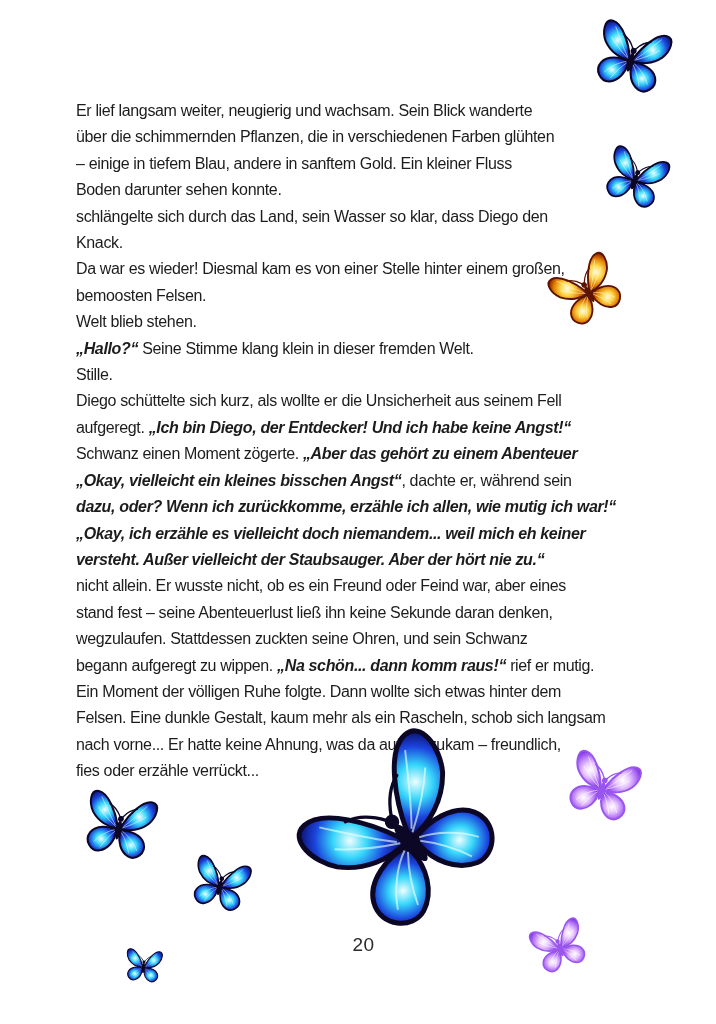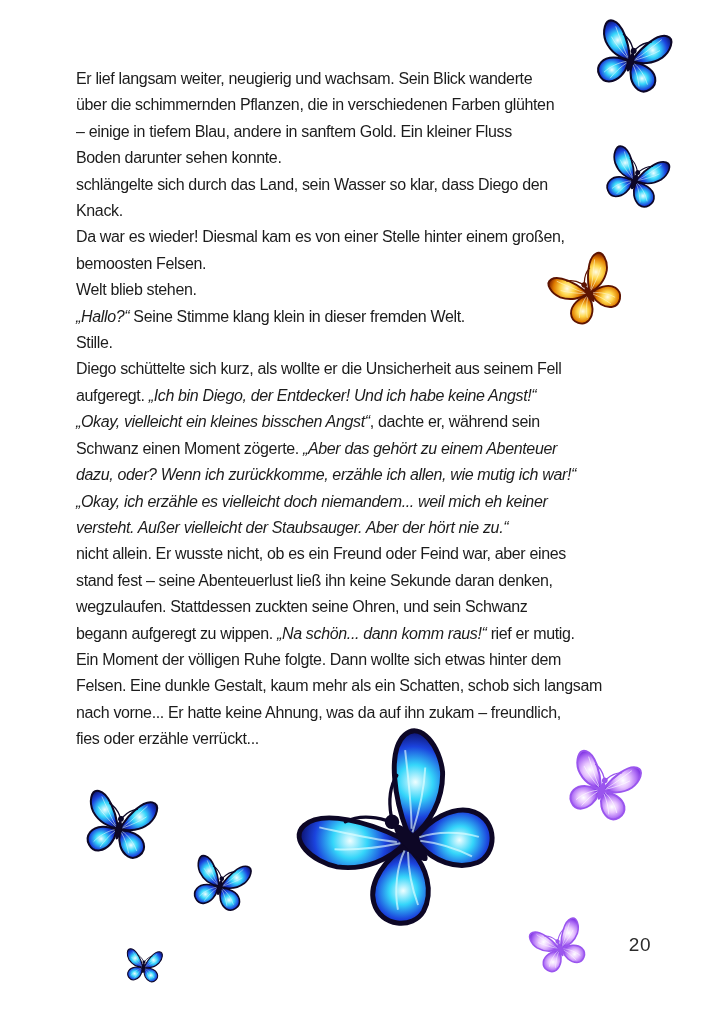--- a/index.html
+++ b/index.html
@@ -11,24 +11,24 @@
   }
   .page{position:absolute;inset:0;background:#ffffff;}
   .story{
     position:absolute;left:76px;top:66px;width:585px;
     font-size:16px;line-height:26.4px;letter-spacing:-0.35px;
     color:#1c1c1c;
   }
   .line{white-space:nowrap;}
   .line span.n{font-style:normal;font-weight:400;}
   .line span.b{font-weight:400;}
-  .line span.i{font-style:italic;}
+  .line span.i{font-style:italic;font-weight:bold;}
   .pagenum{
     position:absolute;left:76px;top:934px;width:575px;
-    text-align:right;font-size:19px;color:#2b2b2b;letter-spacing:0.5px;
+    text-align:center;font-size:19px;color:#2b2b2b;letter-spacing:0.5px;
   }
   .bfly{position:absolute;overflow:visible;}
   .defs-holder{position:absolute;width:0;height:0;overflow:hidden;}
 </style>
 </head>
 <body>
 
 <svg class="defs-holder" aria-hidden="true">
   <defs>
     <radialGradient id="gblue" cx="50%" cy="52%" r="62%">
@@ -58,45 +58,45 @@
       <use href="#halfL" transform="translate(120,0) scale(-1,1)"></use>
       <ellipse style="fill:var(--edge,#0d0726)" cx="60" cy="63" rx="4.2" ry="14.5"></ellipse>
       <circle style="fill:var(--edge,#0d0726)" cx="60" cy="46" r="4.4"></circle>
       <path style="fill:none;stroke:var(--edge,#0d0726);stroke-width:2;stroke-linecap:round" d="M58 43 C53 35 46 29 39 27 M62 43 C67 35 74 29 81 27"></path>
     </symbol>
   </defs>
 </svg>
 
 <div class="page">
 
-  <div class="story" style="color: rgb(28, 28, 28);">
+  <div class="story" style="color: rgb(28, 28, 28); margin-top: 32px;">
       <div class="line"><span class="n">Er lief langsam weiter, neugierig und wachsam. Sein Blick wanderte</span></div>
       <div class="line"><span class="n">über die schimmernden Pflanzen, die in verschiedenen Farben glühten</span></div>
       <div class="line"><span class="n">– einige in tiefem Blau, andere in sanftem Gold. Ein kleiner Fluss</span></div>
       <div class="line"><span class="n">Boden darunter sehen konnte.</span></div>
       <div class="line"><span class="n">schlängelte sich durch das Land, sein Wasser so klar, dass Diego den</span></div>
       <div class="line"><span class="b">Knack.</span></div>
       <div class="line"><span class="n">Da war es wieder! Diesmal kam es von einer Stelle hinter einem großen,</span></div>
       <div class="line"><span class="n">bemoosten Felsen.</span></div>
       <div class="line"><span class="n">Welt blieb stehen.</span></div>
       <div class="line"><span class="i">„Hallo?“</span><span class="n"> Seine Stimme klang klein in dieser fremden Welt.</span></div>
       <div class="line"><span class="b">Stille.</span></div>
       <div class="line"><span class="n">Diego schüttelte sich kurz, als wollte er die Unsicherheit aus seinem Fell</span></div>
       <div class="line"><span class="n">aufgeregt. </span><span class="i">„Ich bin Diego, der Entdecker! Und ich habe keine Angst!“</span></div>
+      <div class="line"><span class="n">Schwanz einen Moment zögerte. </span><span class="i">„Aber das gehört zu einem Abenteuer</span></div>
       <div class="line"><span class="i">„Okay, vielleicht ein kleines bisschen Angst“</span><span class="n">, dachte er, während sein</span></div>
-      <div class="line"><span class="n">Schwanz einen Moment zögerte. </span><span class="i">„Aber das gehört zu einem Abenteuer</span></div>
       <div class="line"><span class="i">dazu, oder? Wenn ich zurückkomme, erzähle ich allen, wie mutig ich war!“</span></div>
       <div class="line"><span class="i">„Okay, ich erzähle es vielleicht doch niemandem... weil mich eh keiner</span></div>
       <div class="line"><span class="i">versteht. Außer vielleicht der Staubsauger. Aber der hört nie zu.“</span></div>
       <div class="line"><span class="n">nicht allein. Er wusste nicht, ob es ein Freund oder Feind war, aber eines</span></div>
       <div class="line"><span class="n">stand fest – seine Abenteuerlust ließ ihn keine Sekunde daran denken,</span></div>
       <div class="line"><span class="n">wegzulaufen. Stattdessen zuckten seine Ohren, und sein Schwanz</span></div>
       <div class="line"><span class="n">begann aufgeregt zu wippen. </span><span class="i">„Na schön... dann komm raus!“</span><span class="n"> rief er mutig.</span></div>
       <div class="line"><span class="n">Ein Moment der völligen Ruhe folgte. Dann wollte sich etwas hinter dem</span></div>
-      <div class="line"><span class="n">Felsen. Eine dunkle Gestalt, kaum mehr als ein Schatten, schob sich langsam</span></div>
+      <div class="line"><span class="n">Felsen. Eine dunkle Gestalt, kaum mehr als ein Rascheln, schob sich langsam</span></div>
       <div class="line"><span class="n">nach vorne... Er hatte keine Ahnung, was da auf ihn zukam – freundlich,</span></div>
       <div class="line"><span class="n">fies oder erzähle verrückt...</span></div>
     </div>
 
   <div class="pagenum">20</div>
 
   <svg class="bfly" style="left: 590px; top: 18px; width: 82px; height: 84px; transform: rotate(16deg); --wing: url(#gblue); --edge: #0d0726; --vein: #e6ffffa0;" viewBox="0 0 120 120">
       <use href="#butterfly"></use>
     </svg>
 

